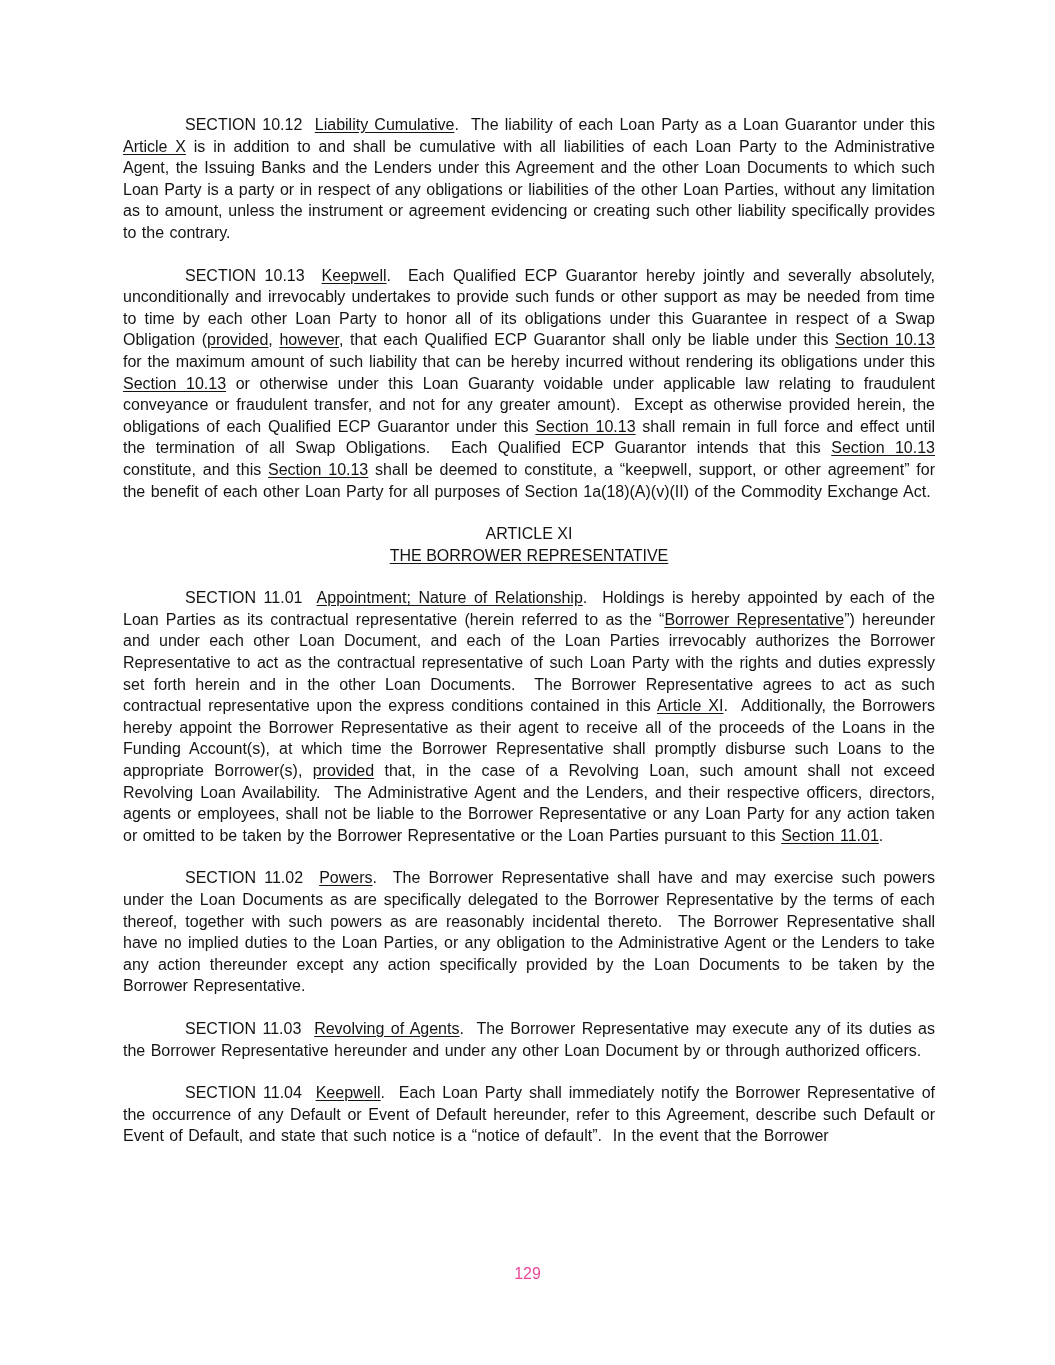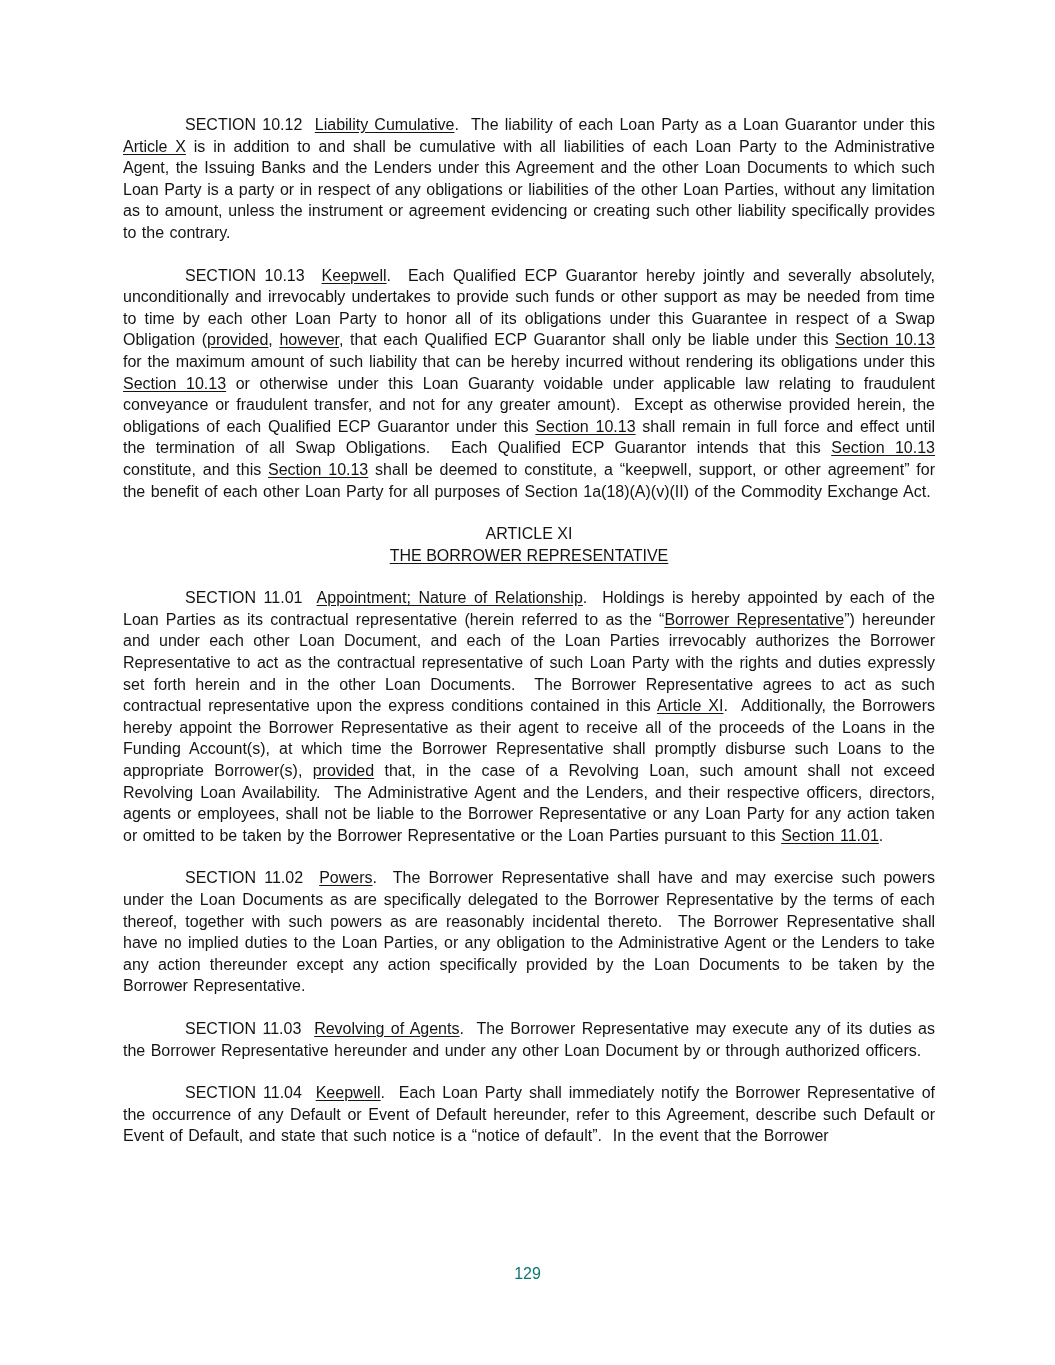--- a/index.html
+++ b/index.html
@@ -42,21 +42,21 @@
     text-decoration: underline;
     text-underline-offset: 2px;
   }
   .page-footer {
     position: absolute;
     left: 0;
     right: 0;
     bottom: 82px;
     text-align: center;
     font-size: 16px;
-    color: #0f766e;
+    color: #ec4899;
   }
 </style>
 </head>
 <body>
 
 <div class="sheet">
   <main class="doc-body">
       <p class="para"><span>SECTION 10.12&nbsp; </span><span class="u">Liability Cumulative</span><span>.&nbsp; The liability of each Loan Party as a Loan Guarantor under this </span><span class="u">Article X</span><span> is in addition to and shall be cumulative with all liabilities of each Loan Party to the Administrative Agent, the Issuing Banks and the Lenders under this Agreement and the other Loan Documents to which such Loan Party is a party or in respect of any obligations or liabilities of the other Loan Parties, without any limitation as to amount, unless the instrument or agreement evidencing or creating such other liability specifically provides to the contrary.</span></p>
       <p class="para"><span>SECTION 10.13&nbsp; </span><span class="u">Keepwell</span><span>.&nbsp; Each Qualified ECP Guarantor hereby jointly and severally absolutely, unconditionally and irrevocably undertakes to provide such funds or other support as may be needed from time to time by each other Loan Party to honor all of its obligations under this Guarantee in respect of a Swap Obligation (</span><span class="u">provided</span><span>, </span><span class="u">however</span><span>, that each Qualified ECP Guarantor shall only be liable under this </span><span class="u">Section 10.13</span><span> for the maximum amount of such liability that can be hereby incurred without rendering its obligations under this </span><span class="u">Section 10.13</span><span> or otherwise under this Loan Guaranty voidable under applicable law relating to fraudulent conveyance or fraudulent transfer, and not for any greater amount).&nbsp; Except as otherwise provided herein, the obligations of each Qualified ECP Guarantor under this </span><span class="u">Section 10.13</span><span> shall remain in full force and effect until the termination of all Swap Obligations.&nbsp; Each Qualified ECP Guarantor intends that this </span><span class="u">Section 10.13</span><span> constitute, and this </span><span class="u">Section 10.13</span><span> shall be deemed to constitute, a “keepwell, support, or other agreement” for the benefit of each other Loan Party for all purposes of Section 1a(18)(A)(v)(II) of the Commodity Exchange Act.</span></p>
       <div class="heading">

